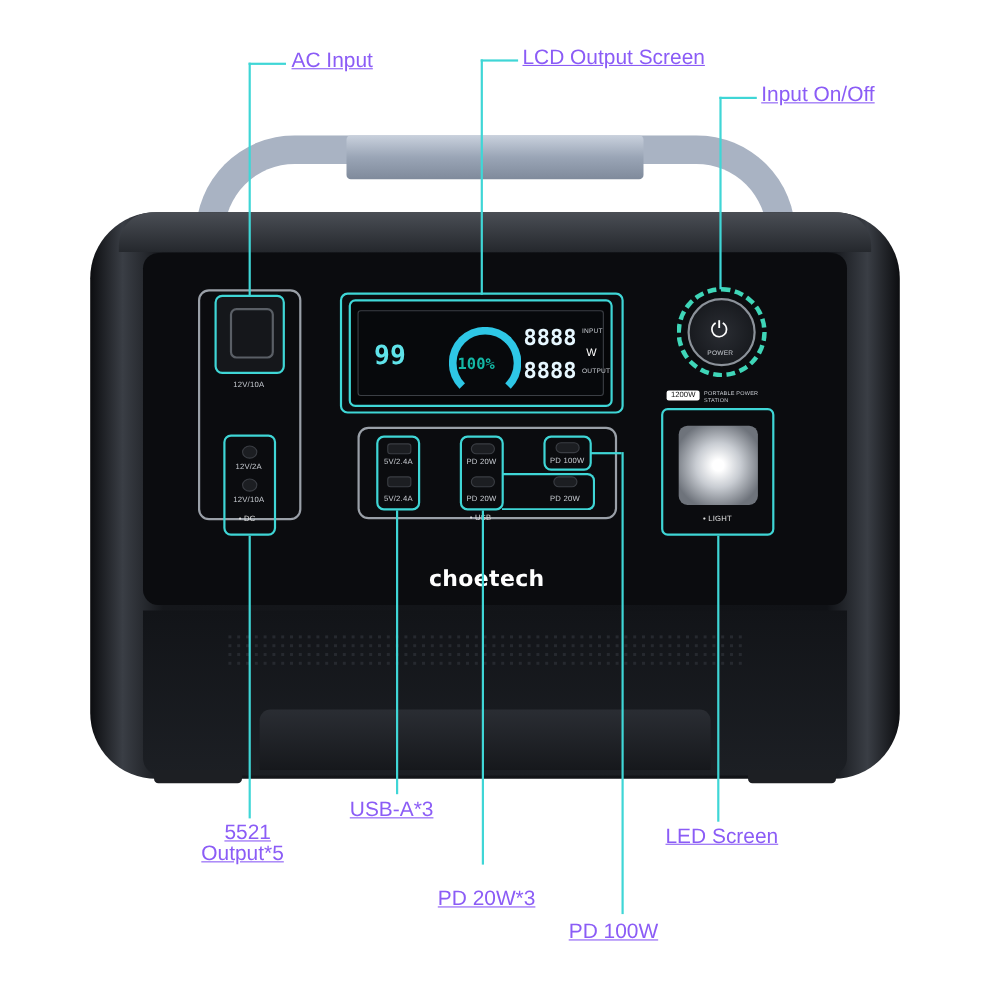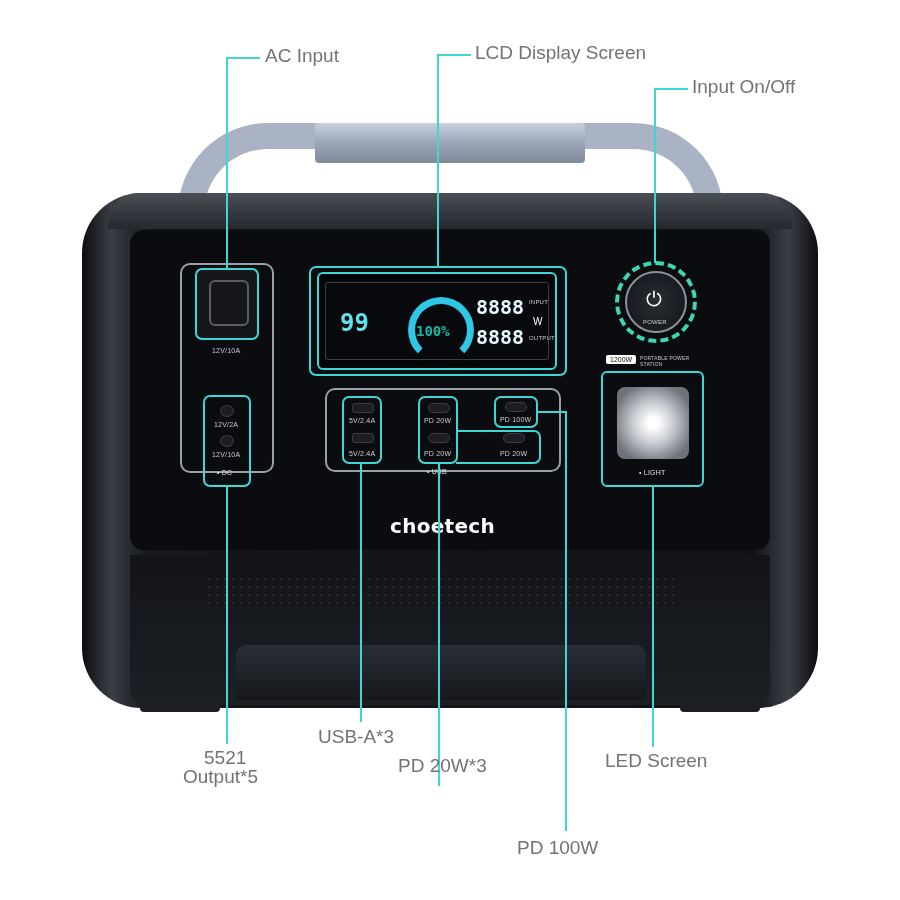--- a/index.html
+++ b/index.html
@@ -1,18 +1,18 @@
 <!DOCTYPE html>
 <html><head>
 <meta charset="utf-8">
 <style>
   html,body{margin:0;padding:0;background:#ffffff;}
   body{width:900px;height:900px;position:relative;overflow:hidden;font-family:"Liberation Sans",sans-serif;}
   .abs{position:absolute;}
-  .label{position:absolute;color:#737373;font-size:19px;white-space:nowrap;line-height:1.1;font-family:"Liberation Sans",sans-serif;}
+  .label{position:absolute;color:#8b5cf6;font-size:19px;white-space:nowrap;line-height:1.1;font-family:"Liberation Sans",sans-serif;text-decoration:underline;}
   .cy{background:#3fd6d6;position:absolute;}
   
   .handle{position:absolute;left:178px;top:123px;width:545px;height:120px;border:26px solid #a9b3c3;border-bottom:none;border-radius:90px 90px 0 0;box-sizing:border-box;background:transparent;}
   .handle-grip{position:absolute;left:315px;top:123px;width:270px;height:40px;background:linear-gradient(#c9d1dd,#9aa5b6 50%,#7f8a9b);border-radius:4px;}
   
   .body-shell{position:absolute;left:82px;top:193px;width:736px;height:515px;border-radius:60px;background:linear-gradient(90deg,#0c0d10 0%,#3a3e45 4%,#15171b 9%,#101216 91%,#3a3e45 96%,#0c0d10 100%);}
   .body-top{position:absolute;left:108px;top:193px;width:684px;height:36px;border-radius:30px 30px 0 0;background:linear-gradient(#4a4e55,#25282d);}
   .panel{position:absolute;left:130px;top:230px;width:640px;height:320px;background:#0b0c0f;border-radius:14px;}
   .lower{position:absolute;left:130px;top:555px;width:640px;height:150px;background:linear-gradient(#121418,#1c1f24);border-radius:0 0 16px 16px;}
   .vent{position:absolute;left:205px;top:575px;width:470px;height:30px;background-image:radial-gradient(#26292f 1.3px,transparent 1.6px);background-size:8px 8px;}
@@ -121,20 +121,20 @@
 <div class="cy" style="left:654px;top:88px;width:2px;height:175px;"></div>
 <div class="cy" style="left:654px;top:88px;width:34px;height:2px;"></div>
 <div class="cy" style="left:226px;top:487px;width:2px;height:257px;"></div>
 <div class="cy" style="left:360px;top:464px;width:2px;height:258px;"></div>
 <div class="cy" style="left:438px;top:464px;width:2px;height:322px;"></div>
 <div class="cy" style="left:537px;top:411px;width:28px;height:2px;"></div>
 <div class="cy" style="left:565px;top:411px;width:2px;height:420px;"></div>
 <div class="cy" style="left:652px;top:487px;width:2px;height:260px;"></div>
 
 <div class="label" style="left:265px;top:46px;">AC Input</div>
-<div class="label" style="left:475px;top:43px;">LCD Display Screen</div>
+<div class="label" style="left:475px;top:43px;">LCD Output Screen</div>
 <div class="label" style="left:692px;top:77px;">Input On/Off</div>
 <div class="label" style="left:204px;top:748px;">5521</div>
 <div class="label" style="left:183px;top:767px;">Output*5</div>
 <div class="label" style="left:318px;top:727px;">USB-A*3</div>
-<div class="label" style="left:398px;top:756px;">PD 20W*3</div>
+<div class="label" style="left:398px;top:808px;">PD 20W*3</div>
 <div class="label" style="left:517px;top:838px;">PD 100W</div>
 <div class="label" style="left:605px;top:751px;">LED Screen</div>
 
 </body></html>

